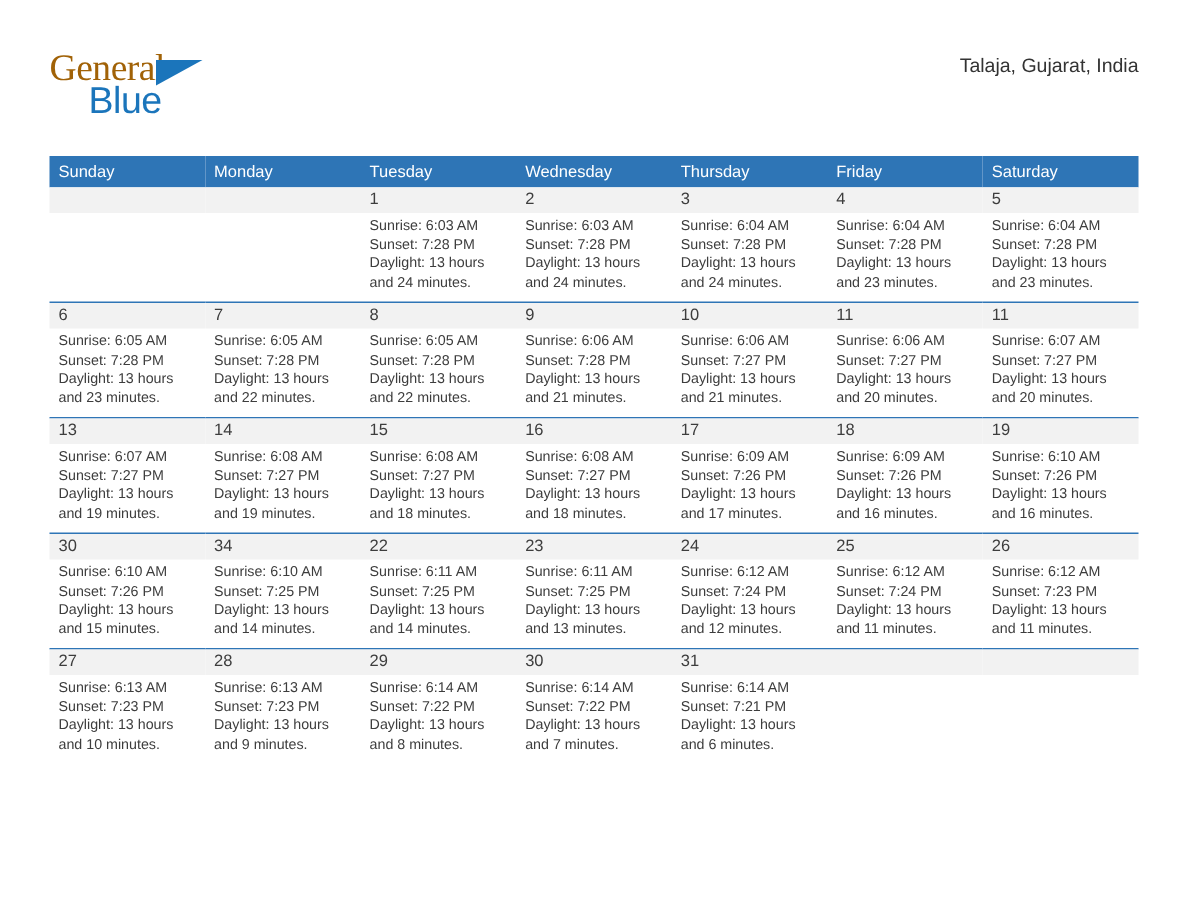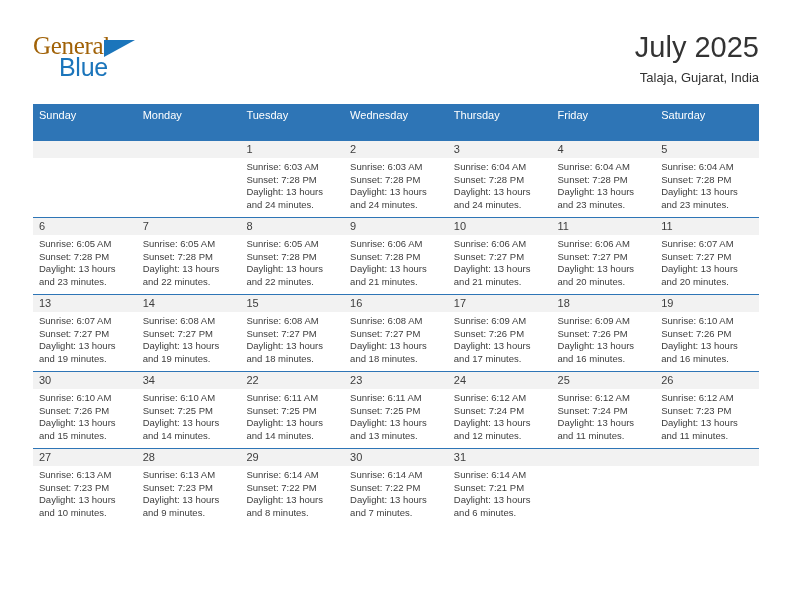--- a/index.html
+++ b/index.html
@@ -93,21 +93,21 @@
     width: 726px;
     border-collapse: collapse;
     table-layout: fixed;
   }
   .calendar th {
     background: #2e75b6;
     color: #ffffff;
     font-size: 11px;
     font-weight: normal;
     text-align: left;
-    padding: 5px 0 20px 6px;
+    padding: 5px 0 4px 6px;
     height: 10px;
     border: none;
   }
   .calendar td {
     vertical-align: top;
     padding: 0;
     border: none;
     border-top: 1.5px solid #2e75b6;
     background: #ffffff;
     height: 76px;
@@ -145,21 +145,20 @@
 
 <div class="page">
 
   <div class="header">
     <div class="brand">
       <span class="brand-general">General</span>
       <span class="brand-tri"></span>
       <span class="brand-blue">Blue</span>
     </div>
     <div class="title-block">
-      <div class="month-title">July 2025</div>
       <div class="location">Talaja, Gujarat, India</div>
     </div>
   </div>
 
   <table class="calendar">
     <thead>
       <tr>
         <th>Sunday</th>
         <th>Monday</th>
         <th>Tuesday</th>

